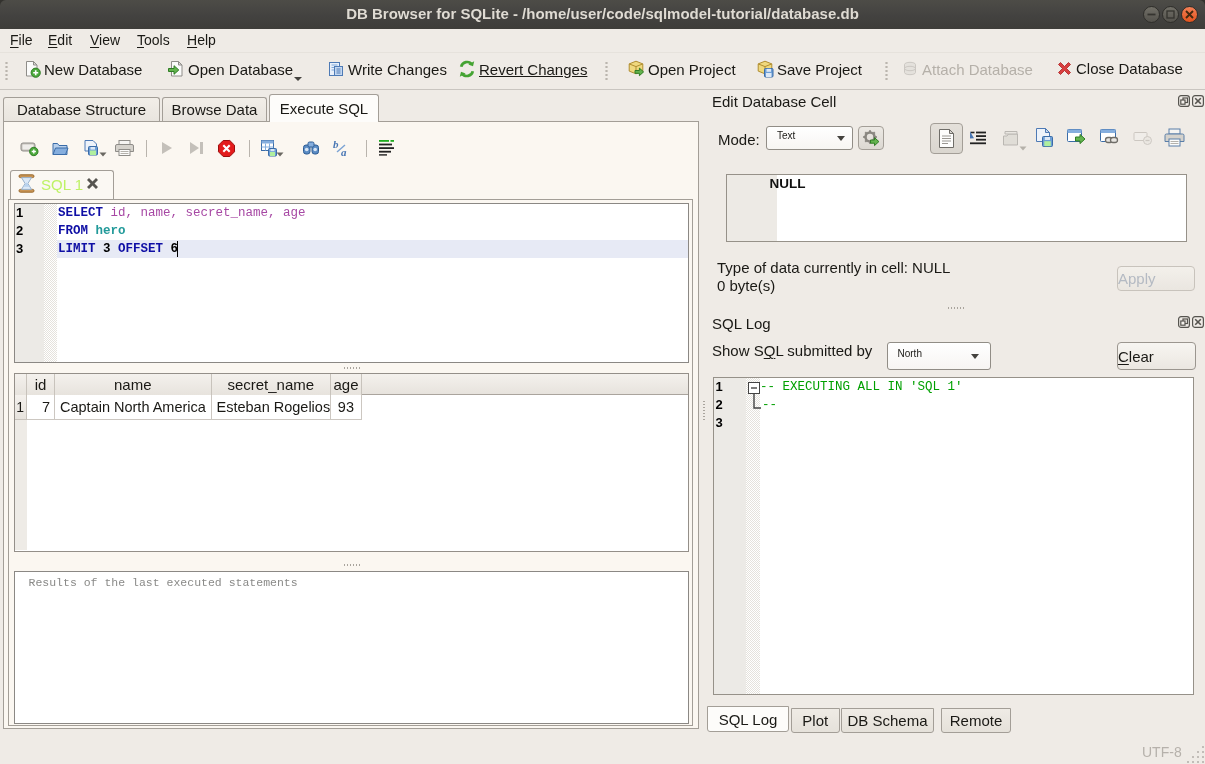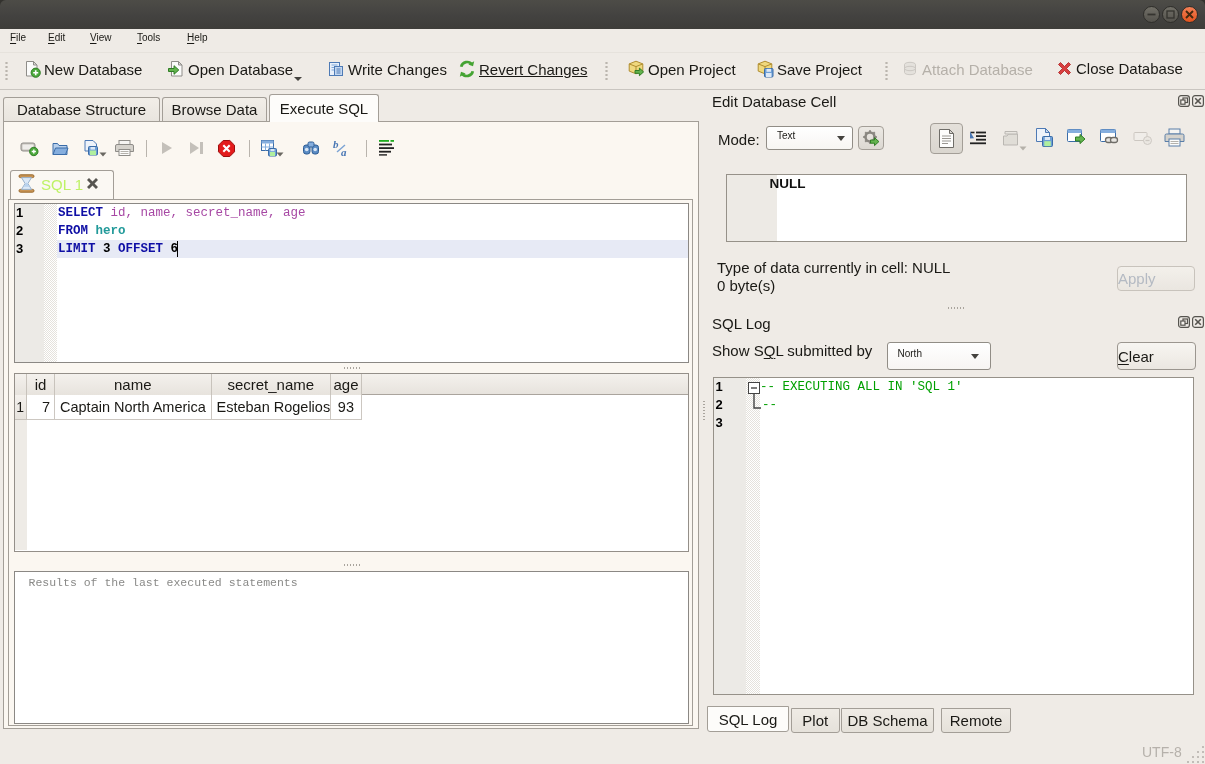--- a/index.html
+++ b/index.html
@@ -7,21 +7,21 @@
 body { font-family:"Liberation Sans", sans-serif; background:#33322e; position:relative; }
 .abs { position:absolute; }
 .bg { position:absolute; left:0; top:29px; width:1205px; height:735px; background:#efebe6; }
 .titlebar { position:absolute; left:0; top:0; width:1205px; height:29px;
   background:linear-gradient(#4d4c47,#434240 55%,#3e3d39); border-radius:6px 6px 0 0; }
 .title { position:absolute; left:0; right:0; top:5px; text-align:center;
   font-size:15px; font-weight:bold; color:#dfdbd3; }
 .wbtn { position:absolute; top:6px; width:17px; height:17px; border-radius:50%;
   border:1px solid #2f2e2a; background:linear-gradient(#716f67,#54524c); }
 .wbtn.close { background:linear-gradient(#f48056,#e2531d); }
-.menu { position:absolute; top:32px; font-size:10px; color:#1a1915; }
+.menu { position:absolute; top:32px; font-size:14px; color:#1a1915; }
 u { text-decoration-thickness:1px; text-underline-offset:2px; }
 .tbtn { position:absolute; top:60px; font-size:15px; color:#1a1915; white-space:nowrap; }
 .tbtn svg { vertical-align:-3px; margin-right:3px; }
 .tbtn.dis { color:#b5b0a9; }
 .grip { position:absolute; top:61px; width:5px; height:19px;
   background-image:radial-gradient(circle, #bab5ae 1px, transparent 1.3px);
   background-size:5px 4px; }
 .tab { position:absolute; font-size:15px; color:#1a1915; text-align:center;
   border:1px solid #a39e97; border-bottom:none; border-radius:3px 3px 0 0;
   background:linear-gradient(#f2eee8,#e8e4de); }
@@ -59,20 +59,21 @@
 .btab { position:absolute; font-size:15px; color:#1a1915; text-align:center;
   border:1px solid #a39e97; border-radius:0 0 3px 3px;
   background:linear-gradient(#efebe5,#e5e1da); }
 .btab.active { background:#fdfcfa; }
 </style>
 </head>
 <body>
 <div class="bg"></div>
 
 <div class="titlebar">
+  <div class="title">DB Browser for SQLite - /home/user/code/sqlmodel-tutorial/database.db</div>
   <div class="wbtn" style="left:1143px;"><svg width="15" height="15">
         <line x1="3.5" y1="7.5" x2="11.5" y2="7.5" stroke="#35342f" stroke-width="1.8"></line>
       </svg></div>
   <div class="wbtn" style="left:1162px;"><svg width="15" height="15">
         <rect x="4" y="4" width="7" height="7" fill="none" stroke="#35342f" stroke-width="1.3"></rect>
       </svg></div>
   <div class="wbtn close" style="left:1181px;"><svg width="15" height="15">
         <path d="M4 4 L11 11 M11 4 L4 11" stroke="#44290f" stroke-width="1.9"></path>
       </svg></div>
 </div>

